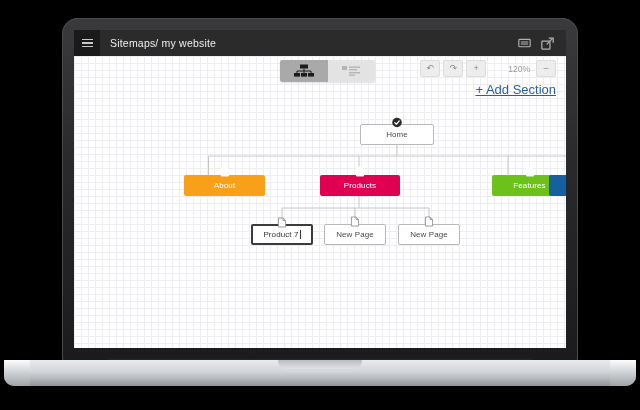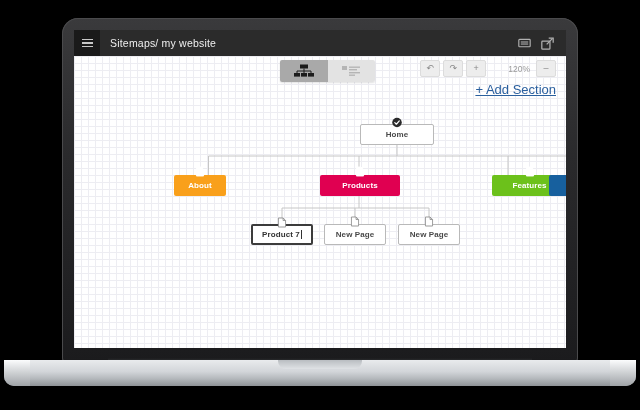--- a/index.html
+++ b/index.html
@@ -136,21 +136,20 @@
   
   #sitemap { position: absolute; left: 0; top: 0; right: 0; bottom: 0; }
   #connectors { position: absolute; left: 0; top: 0; width: 100%; height: 100%; }
 
   .node {
     position: absolute;
     height: 21px;
     display: flex; align-items: center; justify-content: center;
     font-size: 8px; letter-spacing: .1px;
     border-radius: 2px;
-    font-weight: bold;
   }
   .node.plain {
     background: #fff; border: 1px solid #b9b9b9; color: #4a4a4a;
   }
   .node.editing {
     background: #fff; border: 2px solid #3c3c3c; color: #333;
   }
   .node.colored { color: #fff; border: none; }
 
   .page-tab {
@@ -252,21 +251,21 @@
               <path d="M355 152 V168"></path>
             </g>
           </svg>
         <div class="node plain" style="left: 286px; top: 68px; width: 74px;">
               <svg class="check-badge" viewBox="0 0 12 12">
                 <circle cx="6" cy="6" r="5.2" fill="#2b2b2b"></circle>
                 <path d="M3.6 6.2 L5.3 7.9 L8.5 4.3" stroke="#fff" stroke-width="1.3" fill="none" stroke-linecap="round" stroke-linejoin="round"></path>
               </svg>
               <span>Home</span>
             </div>
-            <div class="node colored" style="left: 100px; top: 119px; width: 52px; background: rgb(249, 160, 27);">
+            <div class="node colored" style="left: 110px; top: 119px; width: 81px; background: rgb(249, 160, 27);">
               <svg class="page-tab" viewBox="0 0 10 12">
                 <path d="M1 1 H6.2 L9 3.8 V11 H1 Z" fill="#ffffff" stroke="#ffffff" stroke-width="1" stroke-linejoin="round"></path>
                 <path d="M6.2 1 V3.8 H9" fill="none" stroke="#ffffff" stroke-width="1" stroke-linejoin="round"></path>
               </svg>
               <span>About</span>
             </div>
             <div class="node colored" style="left: 246px; top: 119px; width: 80px; background: rgb(224, 0, 81);">
               <svg class="page-tab" viewBox="0 0 10 12">
                 <path d="M1 1 H6.2 L9 3.8 V11 H1 Z" fill="#ffffff" stroke="#ffffff" stroke-width="1" stroke-linejoin="round"></path>
                 <path d="M6.2 1 V3.8 H9" fill="none" stroke="#ffffff" stroke-width="1" stroke-linejoin="round"></path>

